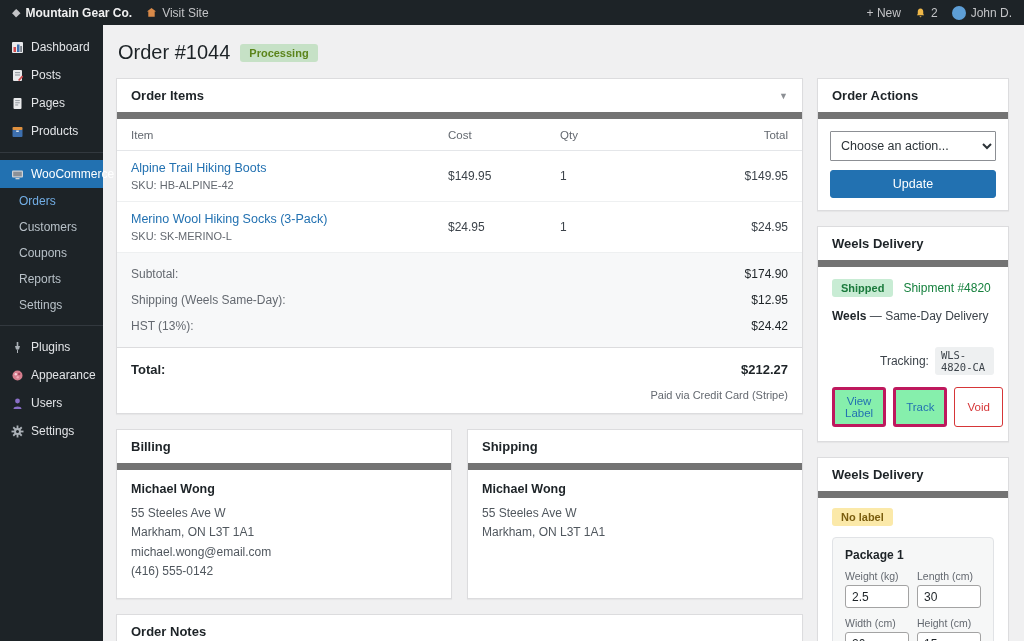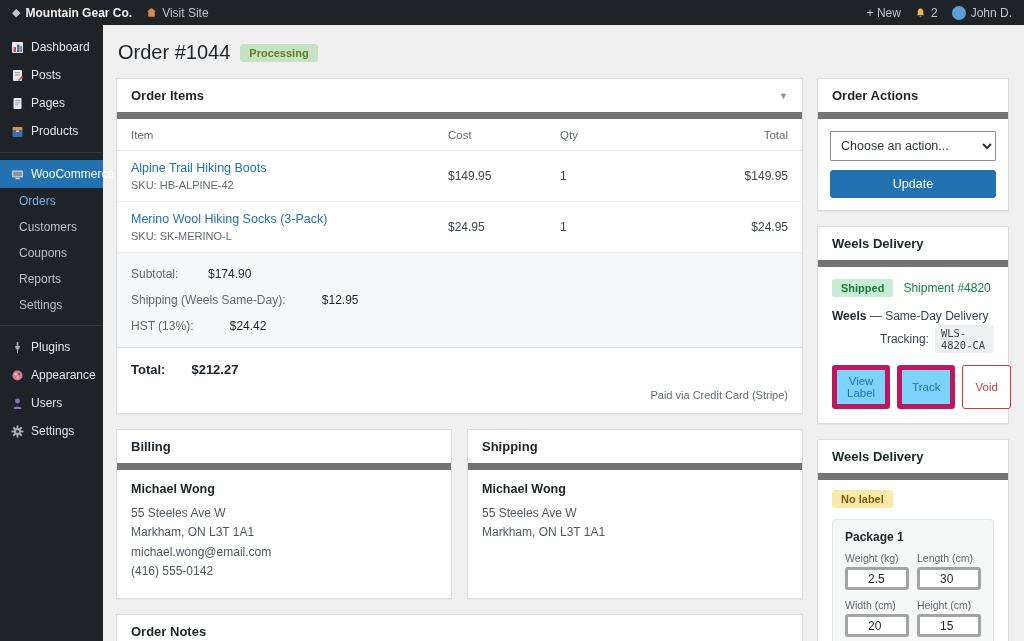--- a/index.html
+++ b/index.html
@@ -42,21 +42,21 @@
 
   
   .oi-grid { display:grid; grid-template-columns:1fr 112px 148px 80px; align-items:center; padding:0 14px; }
   .oi-head { color:#646970; font-size:11.5px; border-bottom:1px solid #e4e6e9; height:32px; }
   .oi-row { border-bottom:1px solid #eef0f1; padding-top:10px; padding-bottom:10px; }
   .oi-name { color:#2271b1; font-size:12.5px; cursor:pointer; }
   .oi-sku { color:#646970; font-size:11px; margin-top:4px; }
   .oi-num { color:#3c434a; font-size:12px; }
   .t-right { text-align:right; }
   .oi-totals { background:#f7f8f9; padding:8px 14px; border-bottom:1px solid #dcdcde; }
-  .tot-row { display:flex; justify-content:flex-start; gap:3px; line-height:26px; }
+  .tot-row { display:flex; justify-content:space-between; gap:3px; line-height:26px; }
   .tot-label { color:#646970; font-size:12px; }
   .tot-val { width:70px; text-align:right; color:#1d2327; font-size:12px; }
   .grand { padding:9px 14px 2px; }
   .grand .tot-label, .grand .tot-val { font-weight:bold; color:#1d2327; font-size:13px; }
   .paid-note { text-align:right; padding:4px 14px 12px; color:#646970; font-size:11px; }
 
   
   .addr-wrap { display:flex; gap:15px; }
   .addr-wrap .panel { flex:1; }
   .addr-body { padding:12px 14px 16px; }
@@ -71,35 +71,35 @@
   select.action { width:100%; height:30px; font-size:12.5px; color:#2c3338; border:1px solid #8c8f94;
     border-radius:1px; background:#fff; padding:0 6px; font-family:inherit; }
   .btn { border-radius:3px; cursor:pointer; font-family:inherit; }
   .btn-primary { background:#2271b1; color:#fff; border:1px solid #2271b1; }
   .update-btn { width:100%; height:28px; font-size:12.5px; margin-top:9px; }
   .wd-body { padding:12px 14px 14px; }
   .badge-shipped { background:#c8ecd4; color:#1a7a3c; }
   .badge-nolabel { background:#fbe9a9; color:#7a5d0e; }
   .ship-row { display:flex; align-items:center; gap:10px; margin-bottom:12px; }
   .ship-num { color:#15803d; font-size:12px;text-align:right; }
-  .carrier-line { font-size:12px; color:#3c434a; margin-bottom:2px; }
+  .carrier-line { font-size:12px; color:#3c434a; margin-bottom:24px; }
   .carrier-line b { color:#1d2327; }
   .track-line { font-size:12px; color:#3c434a; display:flex; align-items:center; gap:6px;margin-left:48px; }
   .code-chip { font-family:"DejaVu Sans Mono",monospace; font-size:10.5px; background:#eef0f1; color:#3c434a;
     padding:2px 6px; border-radius:3px; }
   .btn-row { display:flex; gap:7px; margin-top:12px; }
-  .btn-outline { background:#7dd3fc; border:5px solid #be185d; color:#2271b1; font-size:11.5px; padding:5px 10px; }
+  .btn-outline { background:#86efac; border:3px solid #be185d; color:#2271b1; font-size:11.5px; padding:5px 10px; }
   .btn-danger { background:#fff; border:1px solid #d63638; color:#d63638; font-size:11.5px; padding:5px 12px; }
 
   
   .pkg-card { background:#f6f7f7; border:1px solid #e1e3e6; border-radius:4px; padding:10px 12px; margin-top:13px; }
   .pkg-title { font-size:12px; font-weight:bold; margin-bottom:8px; }
   .pkg-grid { display:grid; grid-template-columns:1fr 1fr; gap:9px 8px; }
   .fld-label { font-size:10.5px; color:#646970; margin-bottom:3px; }
-  .fld-input { width:100%; height:23px; border:3px solid #a3a3a3; border-radius:3px; padding:2px 20px;
+  .fld-input { width:100%; height:23px; border:1px solid #a3a3a3; border-radius:3px; padding:2px 6px;
     font-size:12px; font-family:inherit; background:#fff; color:#1d2327; }
   .dopt { border-top:1px solid #e4e6e9; margin:14px -14px 0; padding:12px 14px 0; }
 </style>
 </head>
 <body>
 
 <div class="adminbar">
   <div class="left">
     <span class="ab-item">
       <span class="wp-logo">◆</span>

